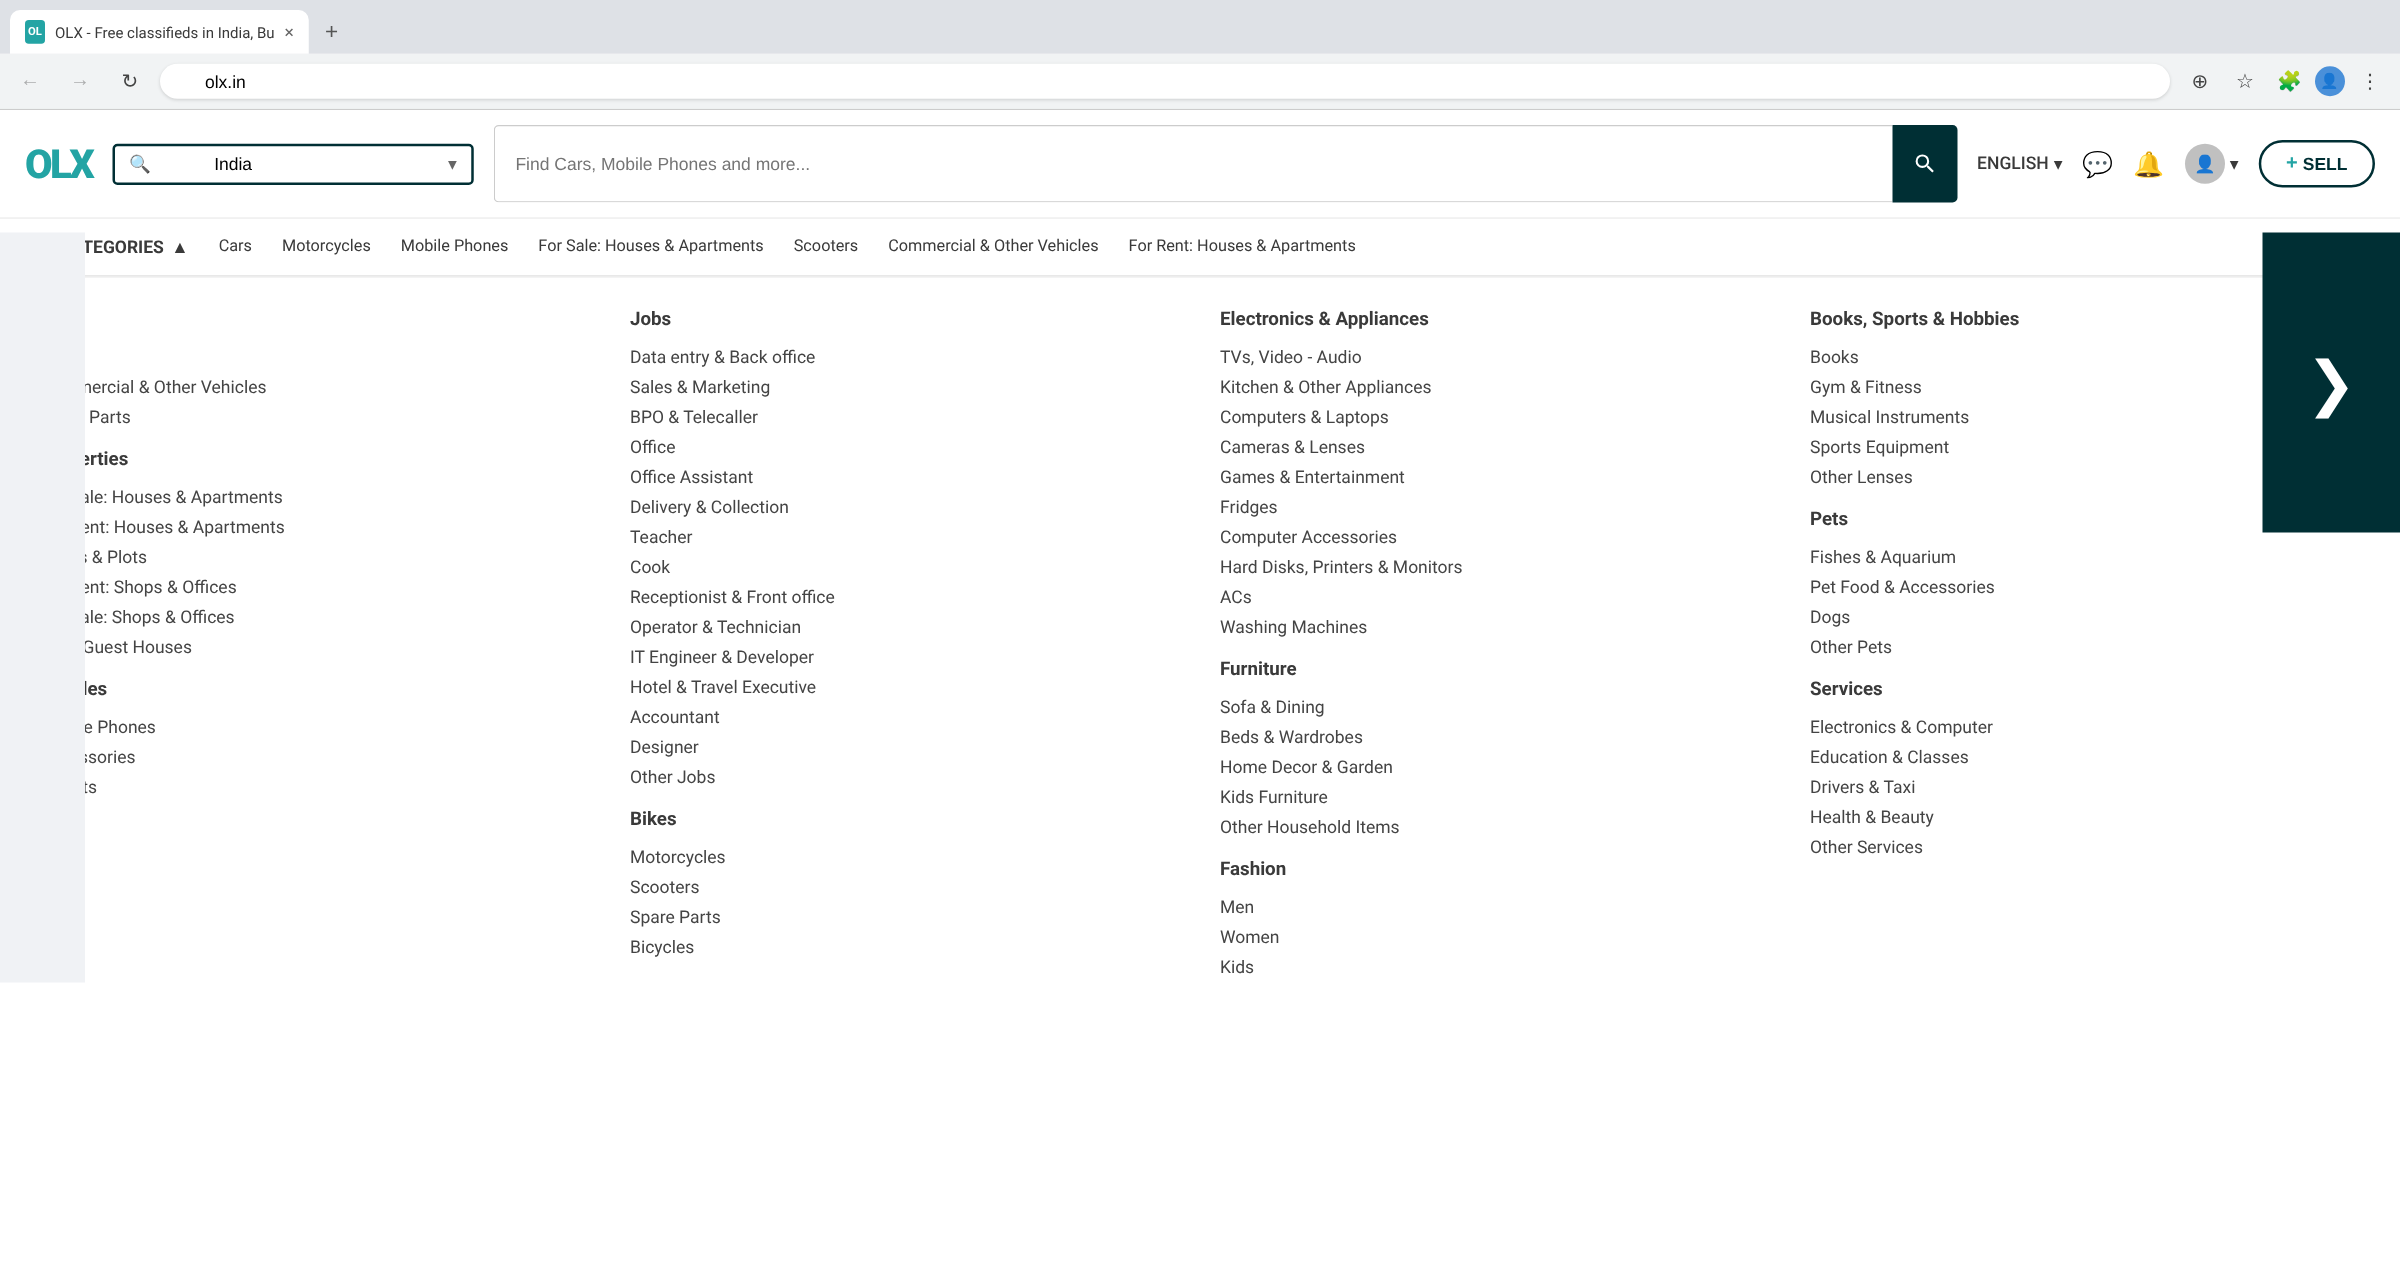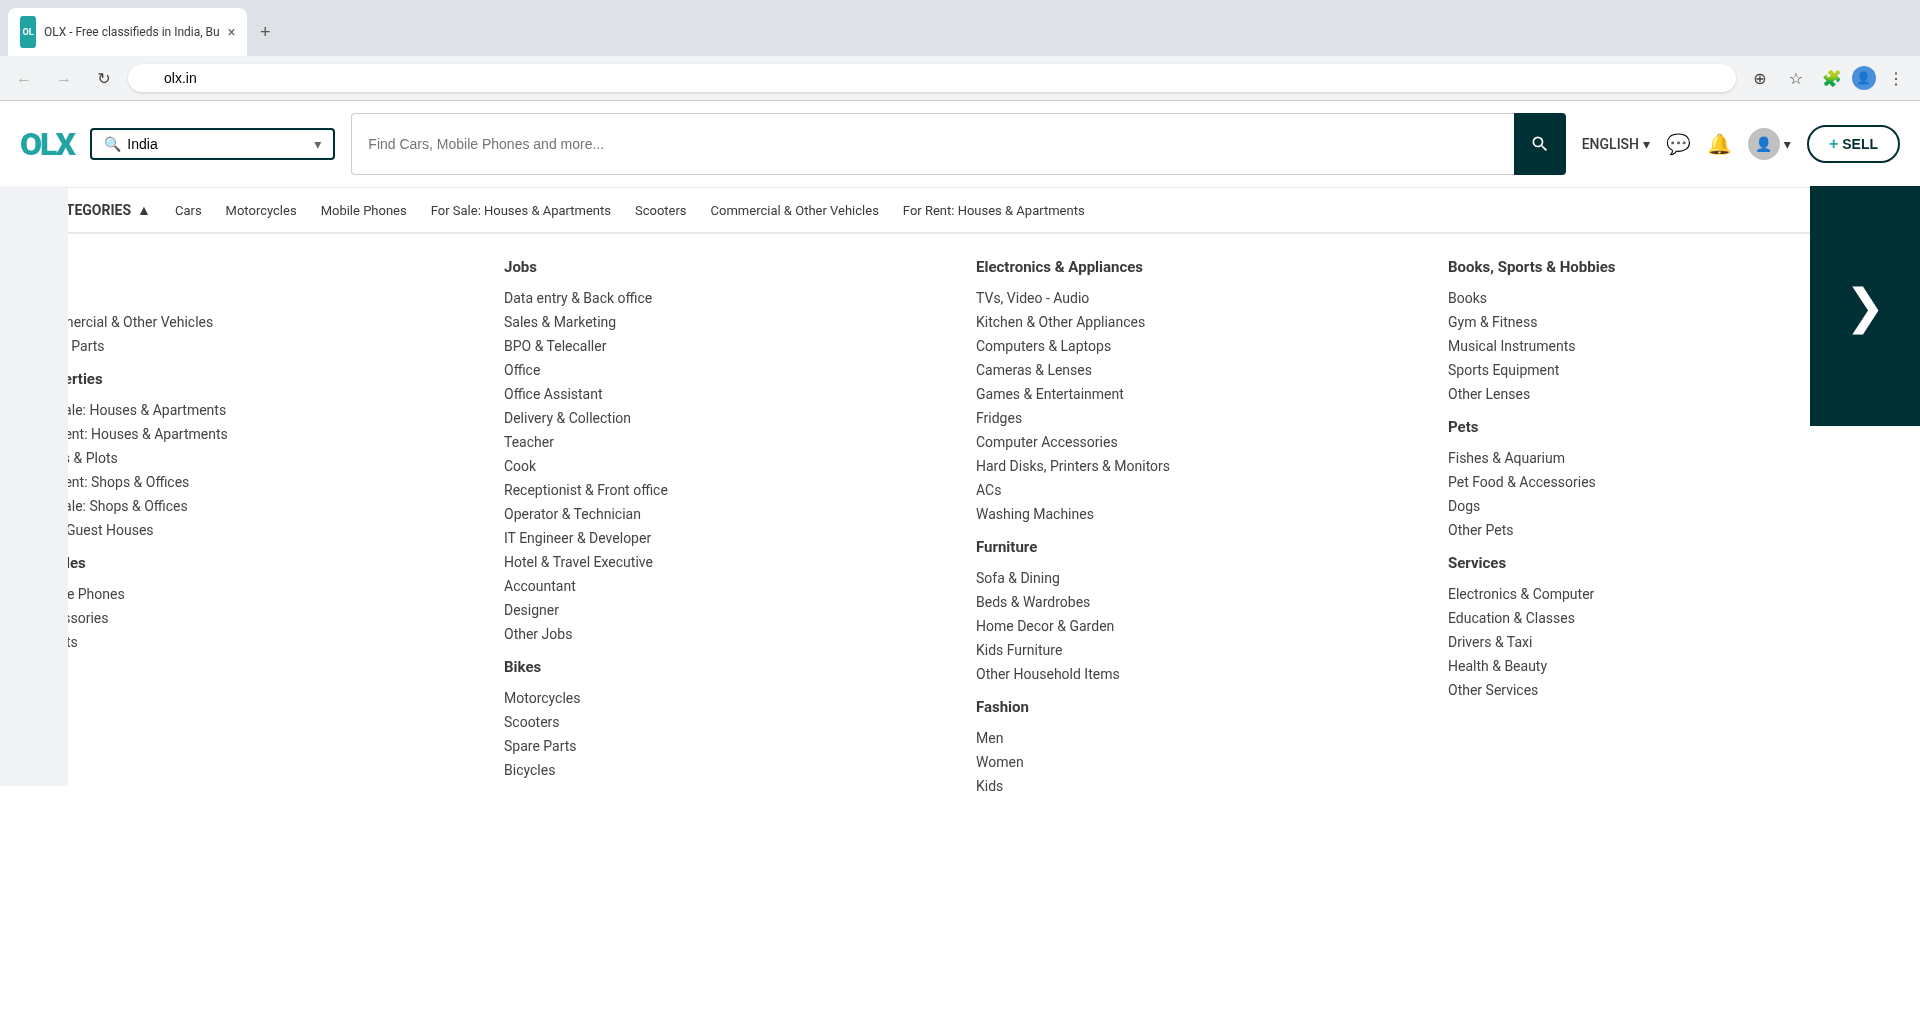--- a/index.html
+++ b/index.html
@@ -2,42 +2,42 @@
 <html><head>
   <meta charset="utf-8">
   <style>
     * { margin: 0; padding: 0; box-sizing: border-box; }
     body { font-family: -apple-system, BlinkMacSystemFont, 'Segoe UI', Roboto, sans-serif; background: #fff; font-size: 14px; color: #3a3a3a; }
 
     
     .browser-chrome { background: #f1f3f4; border-bottom: 1px solid #ccc; }
     .tab-bar { display: flex; align-items: center; padding: 8px 8px 0; gap: 4px; background: #dee1e6; }
     .tab { display: flex; align-items: center; gap: 8px; background: #fff; padding: 8px 12px; border-radius: 8px 8px 0 0; font-size: 13px; min-width: 200px; max-width: 240px; }
-    .tab-favicon { width: 16px; height: 32px; background: #23a4a4; border-radius: 3px; display: flex; align-items: center; justify-content: center; color: #fff; font-size: 9px; font-weight: bold; flex-shrink: 0; }
+    .tab-favicon { width: 16px; height: 19px; background: #23a4a4; border-radius: 3px; display: flex; align-items: center; justify-content: center; color: #fff; font-size: 9px; font-weight: bold; flex-shrink: 0; }
     .tab-title { flex: 1; overflow: hidden; text-overflow: ellipsis; white-space: nowrap; font-size: 12px; }
     .tab-close { color: #666; font-size: 14px; cursor: pointer; }
     .new-tab-btn { width: 28px; height: 28px; background: none; border: none; cursor: pointer; display: flex; align-items: center; justify-content: center; border-radius: 50%; color: #444; }
 
     .address-bar { display: flex; align-items: center; padding: 6px 8px; gap: 8px; background: #f1f3f4; }
     .nav-btn { background: none; border: none; cursor: pointer; padding: 4px; border-radius: 50%; color: #444; font-size: 16px; width: 32px; height: 32px; display: flex; align-items: center; justify-content: center; }
     .nav-btn.disabled { opacity: 0.4; cursor: default; }
     .url-bar { flex: 1; background: #fff; border: none; border-radius: 20px; padding: 6px 12px 6px 36px; font-size: 14px; outline: none; box-shadow: 0 1px 3px rgba(0,0,0,0.15); position: relative; }
     .url-bar-wrapper { flex: 1; position: relative; display: flex; align-items: center; }
     .url-bar-icon { position: absolute; left: 10px; color: #666; font-size: 14px; }
     .browser-actions { display: flex; align-items: center; gap: 4px; }
     .browser-action-btn { background: none; border: none; cursor: pointer; padding: 4px; border-radius: 50%; color: #444; font-size: 16px; width: 32px; height: 32px; display: flex; align-items: center; justify-content: center; }
     .profile-icon { width: 24px; height: 24px; border-radius: 50%; background: #4a90d9; display: flex; align-items: center; justify-content: center; color: #fff; font-size: 12px; }
 
     
     .olx-header { border-bottom: 1px solid #e8e8e8; padding: 12px 20px; display: flex; align-items: center; gap: 16px; }
     .olx-logo { font-size: 28px; font-weight: 900; color: #002f34; letter-spacing: -1px; display: flex; align-items: center; }
 
     .location-selector { display: flex; align-items: center; gap: 6px; border: 2px solid #002f34; border-radius: 4px; padding: 6px 12px; cursor: pointer; min-width: 200px; }
     .location-selector .search-icon { color: #666; }
-    .location-selector input { border: none; outline: none; font-size: 14px; flex: 1; }
+    .location-selector input { border: none; outline: none; font-size: 14px; flex: 1; margin-left: 44px; }
     .location-selector .chevron { color: #666; }
 
     .search-bar { flex: 1; display: flex; }
     .search-bar input { flex: 1; border: 1px solid #ccc; border-right: none; padding: 10px 16px; font-size: 14px; outline: none; border-radius: 4px 0 0 4px; }
     .search-btn { background: #002f34; color: #fff; border: none; padding: 10px 16px; cursor: pointer; border-radius: 0 4px 4px 0; display: flex; align-items: center; justify-content: center; }
 
     .header-actions { display: flex; align-items: center; gap: 16px; margin-left: auto; justify-content: space-between; }
     .lang-selector { display: flex; align-items: center; gap: 4px; cursor: pointer; font-size: 14px; font-weight: 500; }
     .header-icon { color: #444; cursor: pointer; font-size: 20px; }
     .sell-btn { background: #fff; color: #002f34; border: 2px solid #002f34; padding: 8px 20px; border-radius: 24px; font-size: 14px; font-weight: 700; cursor: pointer; display: flex; align-items: center; gap: 4px; }

